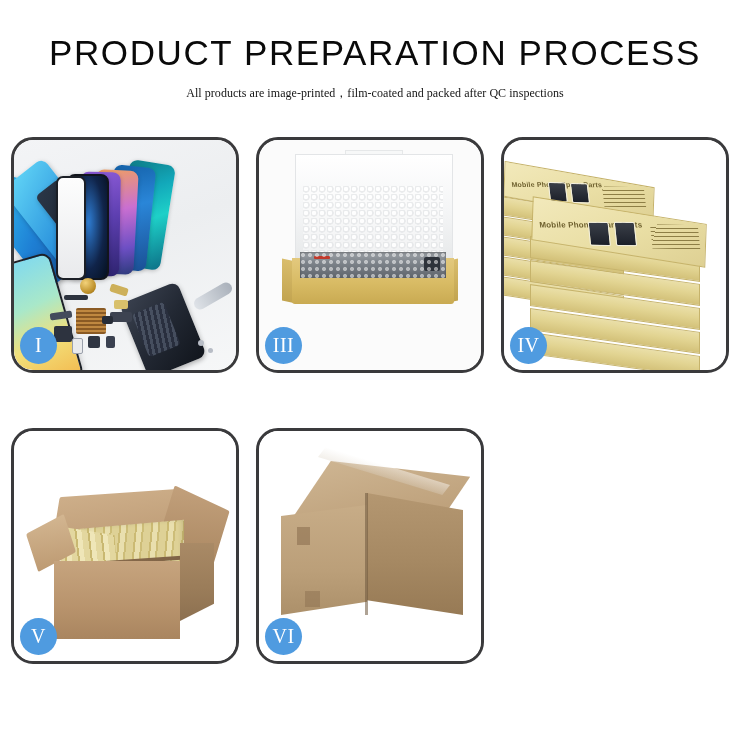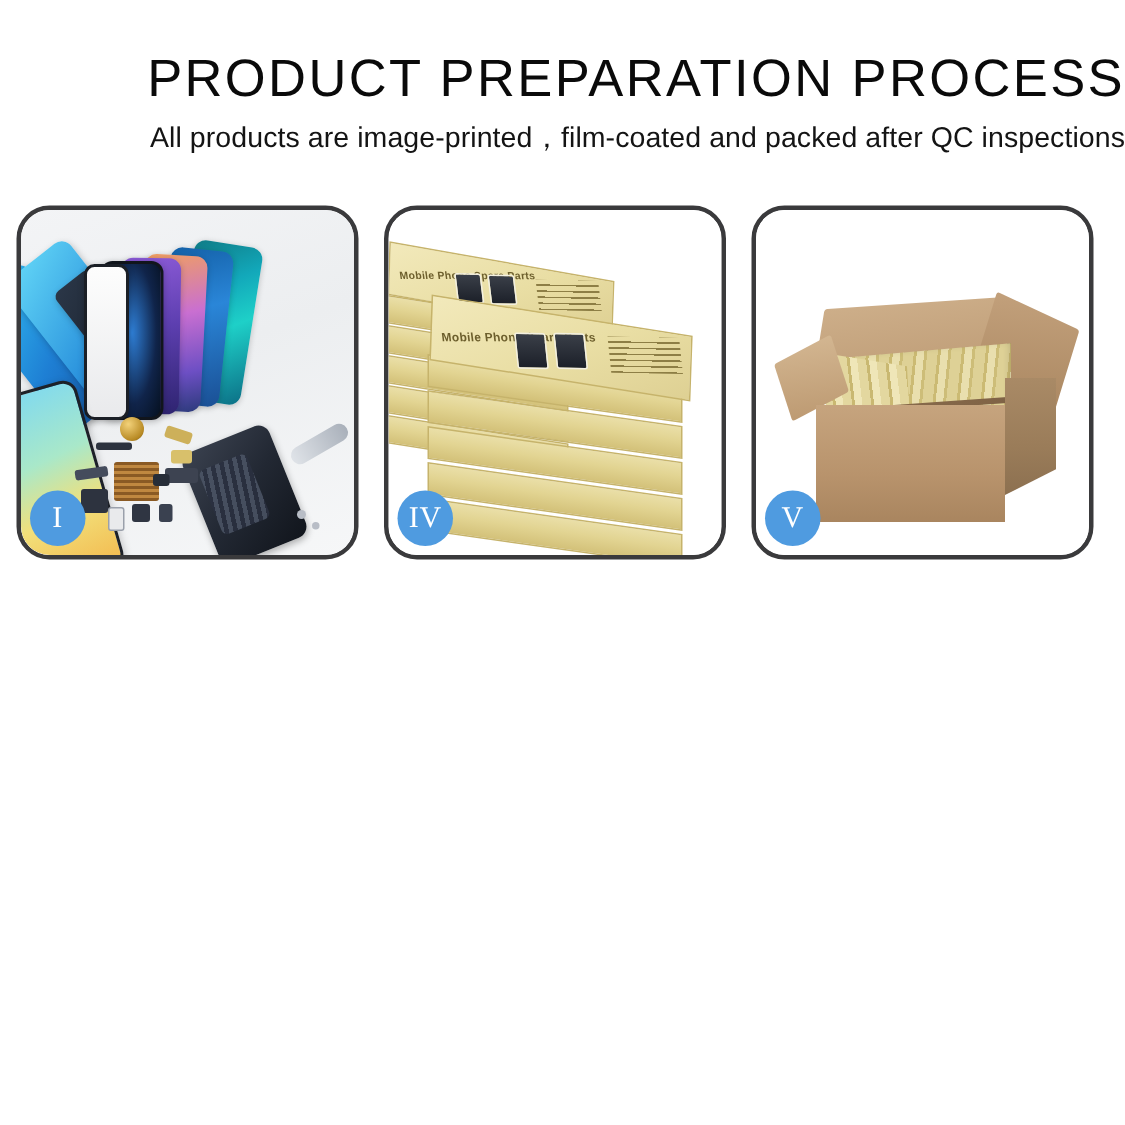--- a/index.html
+++ b/index.html
@@ -12,34 +12,34 @@
     height: 750px;
     font-family: "Liberation Sans", sans-serif;
     overflow: hidden;
     position: relative;
   }
 
   
   #header {
     width: 750px;
     padding-top: 33px;
-    text-align: right;
+    text-align: center;
   }
   #main-title {
     font-family: "Liberation Sans", sans-serif;
     font-size: 35px;
     font-weight: 400;
     letter-spacing: 1.6px;
     color: #0a0a0a;
     line-height: 40px;
     white-space: nowrap;
   }
   #subtitle {
-    font-family: Liberation Sans, sans-serif;
-    font-size: 19px;
+    font-family: Liberation Serif, serif;
+    font-size: 12px;
     font-weight: 400;
     color: #141414;
     line-height: 22px;
     margin-top: 9px;
     letter-spacing: 0.05px;
     white-space: nowrap;
   }
 
   
   #panel-grid {
@@ -420,20 +420,36 @@
       <div class="part p-btn3"></div>
       <div class="part p-btn4"></div>
       <div class="part p-scr1"></div>
       <div class="part p-scr2"></div>
       <div class="part p-tool"></div>
     </div>
     <div class="badge">I</div>
   </div>
 
 
+  <div class="panel">
+    <div class="panel-photo">
+      <div class="p3-bg"></div>
+      <div class="p3-lidtab"></div>
+      <div class="p3-lid"></div>
+      <div class="p3-foam"></div>
+      <div class="p3-leftflap"></div>
+      <div class="p3-rightflap"></div>
+      <div class="p3-boxbody"></div>
+      <div class="p3-boxinner">
+        <div class="p3-red"></div>
+        <div class="p3-conn"></div>
+      </div>
+    </div>
+    <div class="badge">III</div>
+  </div>
 
   <div class="panel">
     <div class="panel-photo">
       <div class="p4-bg"></div>
       <div class="stack-wrap">
 
         <div class="kbox" style="left:-4px; top:58px; width:120px; height:17px; transform: skewY(9deg);"></div>
         <div class="kbox" style="left:-4px; top:78px; width:120px; height:17px; transform: skewY(9deg);"></div>
         <div class="kbox" style="left:-4px; top:98px; width:120px; height:17px; transform: skewY(9deg);"></div>
         <div class="kbox" style="left:-4px; top:118px; width:120px; height:17px; transform: skewY(9deg);"></div>
@@ -474,14 +490,28 @@
       <div class="p5-contents"></div>
       <div class="p5-contents2"></div>
       <div class="p5-flapleft"></div>
       <div class="p5-seam"></div>
       <div class="p5-front"></div>
       <div class="p5-side"></div>
     </div>
     <div class="badge">V</div>
   </div>
 
+  <div class="panel">
+    <div class="panel-photo">
+      <div class="p6-bg"></div>
+      <div class="p6-sheen"></div>
+      <div class="p6-top"></div>
+      <div class="p6-tape"></div>
+      <div class="p6-left"></div>
+      <div class="p6-right"></div>
+      <div class="p6-seamv"></div>
+      <div class="p6-tab1"></div>
+      <div class="p6-tab2"></div>
+    </div>
+    <div class="badge">VI</div>
+  </div>
 
 </div>
 
 </body></html>

